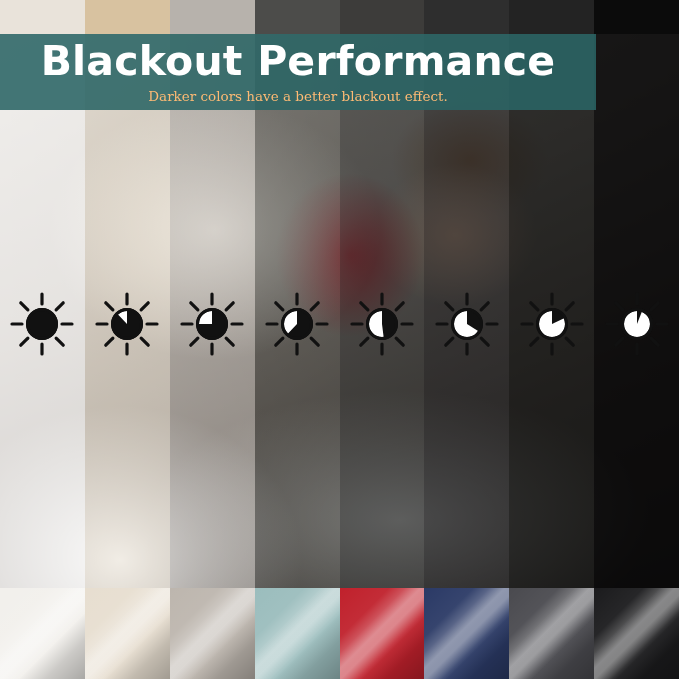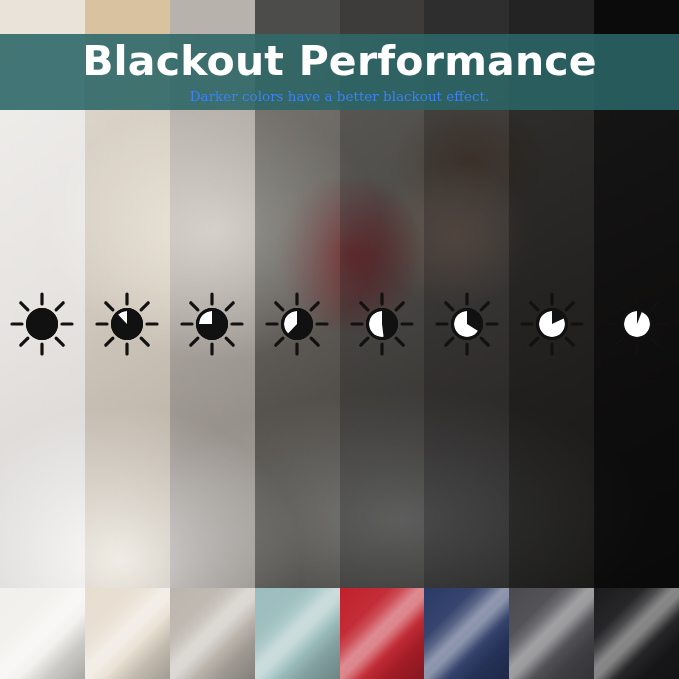--- a/index.html
+++ b/index.html
@@ -77,21 +77,21 @@
     display: flex;
     z-index: 4;
   }
   .top-strip .sw { flex: 1 1 0; height: 100%; }
 
   
   .banner {
     position: absolute;
     left: 0;
     top: 34px;
-    width: 679px;
+    width: 596px;
     height: 76px;
     background: rgba(42,100,100,0.88);
     z-index: 5;
     display: flex;
     flex-direction: column;
     align-items: center;
     justify-content: center;
   }
   .banner h1 {
     margin: 0;
@@ -194,21 +194,21 @@
     <div class="sw" style="background: rgb(183, 178, 172);"></div>
     <div class="sw" style="background: rgb(76, 76, 74);"></div>
     <div class="sw" style="background: rgb(61, 60, 58);"></div>
     <div class="sw" style="background: rgb(46, 46, 46);"></div>
     <div class="sw" style="background: rgb(35, 35, 35);"></div>
     <div class="sw" style="background: rgb(11, 11, 11);"></div>
   </div>
 
   <div class="banner" style="background: rgba(42, 100, 100, 0.88);">
     <h1 style="color: rgb(255, 255, 255);">Blackout Performance</h1>
-    <div class="sub" style="color: #3b82f6;">Darker colors have a better blackout effect.</div>
+    <div class="sub" style="color: #fdba74;">Darker colors have a better blackout effect.</div>
   </div>
 
   <div class="icon-row">
       <div class="icon-cell">
         <svg width="76" height="76" viewBox="0 0 76 76">
           <line x1="38" y1="18" x2="38" y2="8" stroke="#111111" stroke-width="3.2" stroke-linecap="round"></line>
           <line x1="52.14213562373095" y1="23.85786437626905" x2="59.21320343559643" y2="16.786796564403577" stroke="#111111" stroke-width="3.2" stroke-linecap="round"></line>
           <line x1="58" y1="38" x2="68" y2="38" stroke="#111111" stroke-width="3.2" stroke-linecap="round"></line>
           <line x1="52.14213562373095" y1="52.14213562373095" x2="59.21320343559643" y2="59.21320343559643" stroke="#111111" stroke-width="3.2" stroke-linecap="round"></line>
           <line x1="38" y1="58" x2="38" y2="68" stroke="#111111" stroke-width="3.2" stroke-linecap="round"></line>

